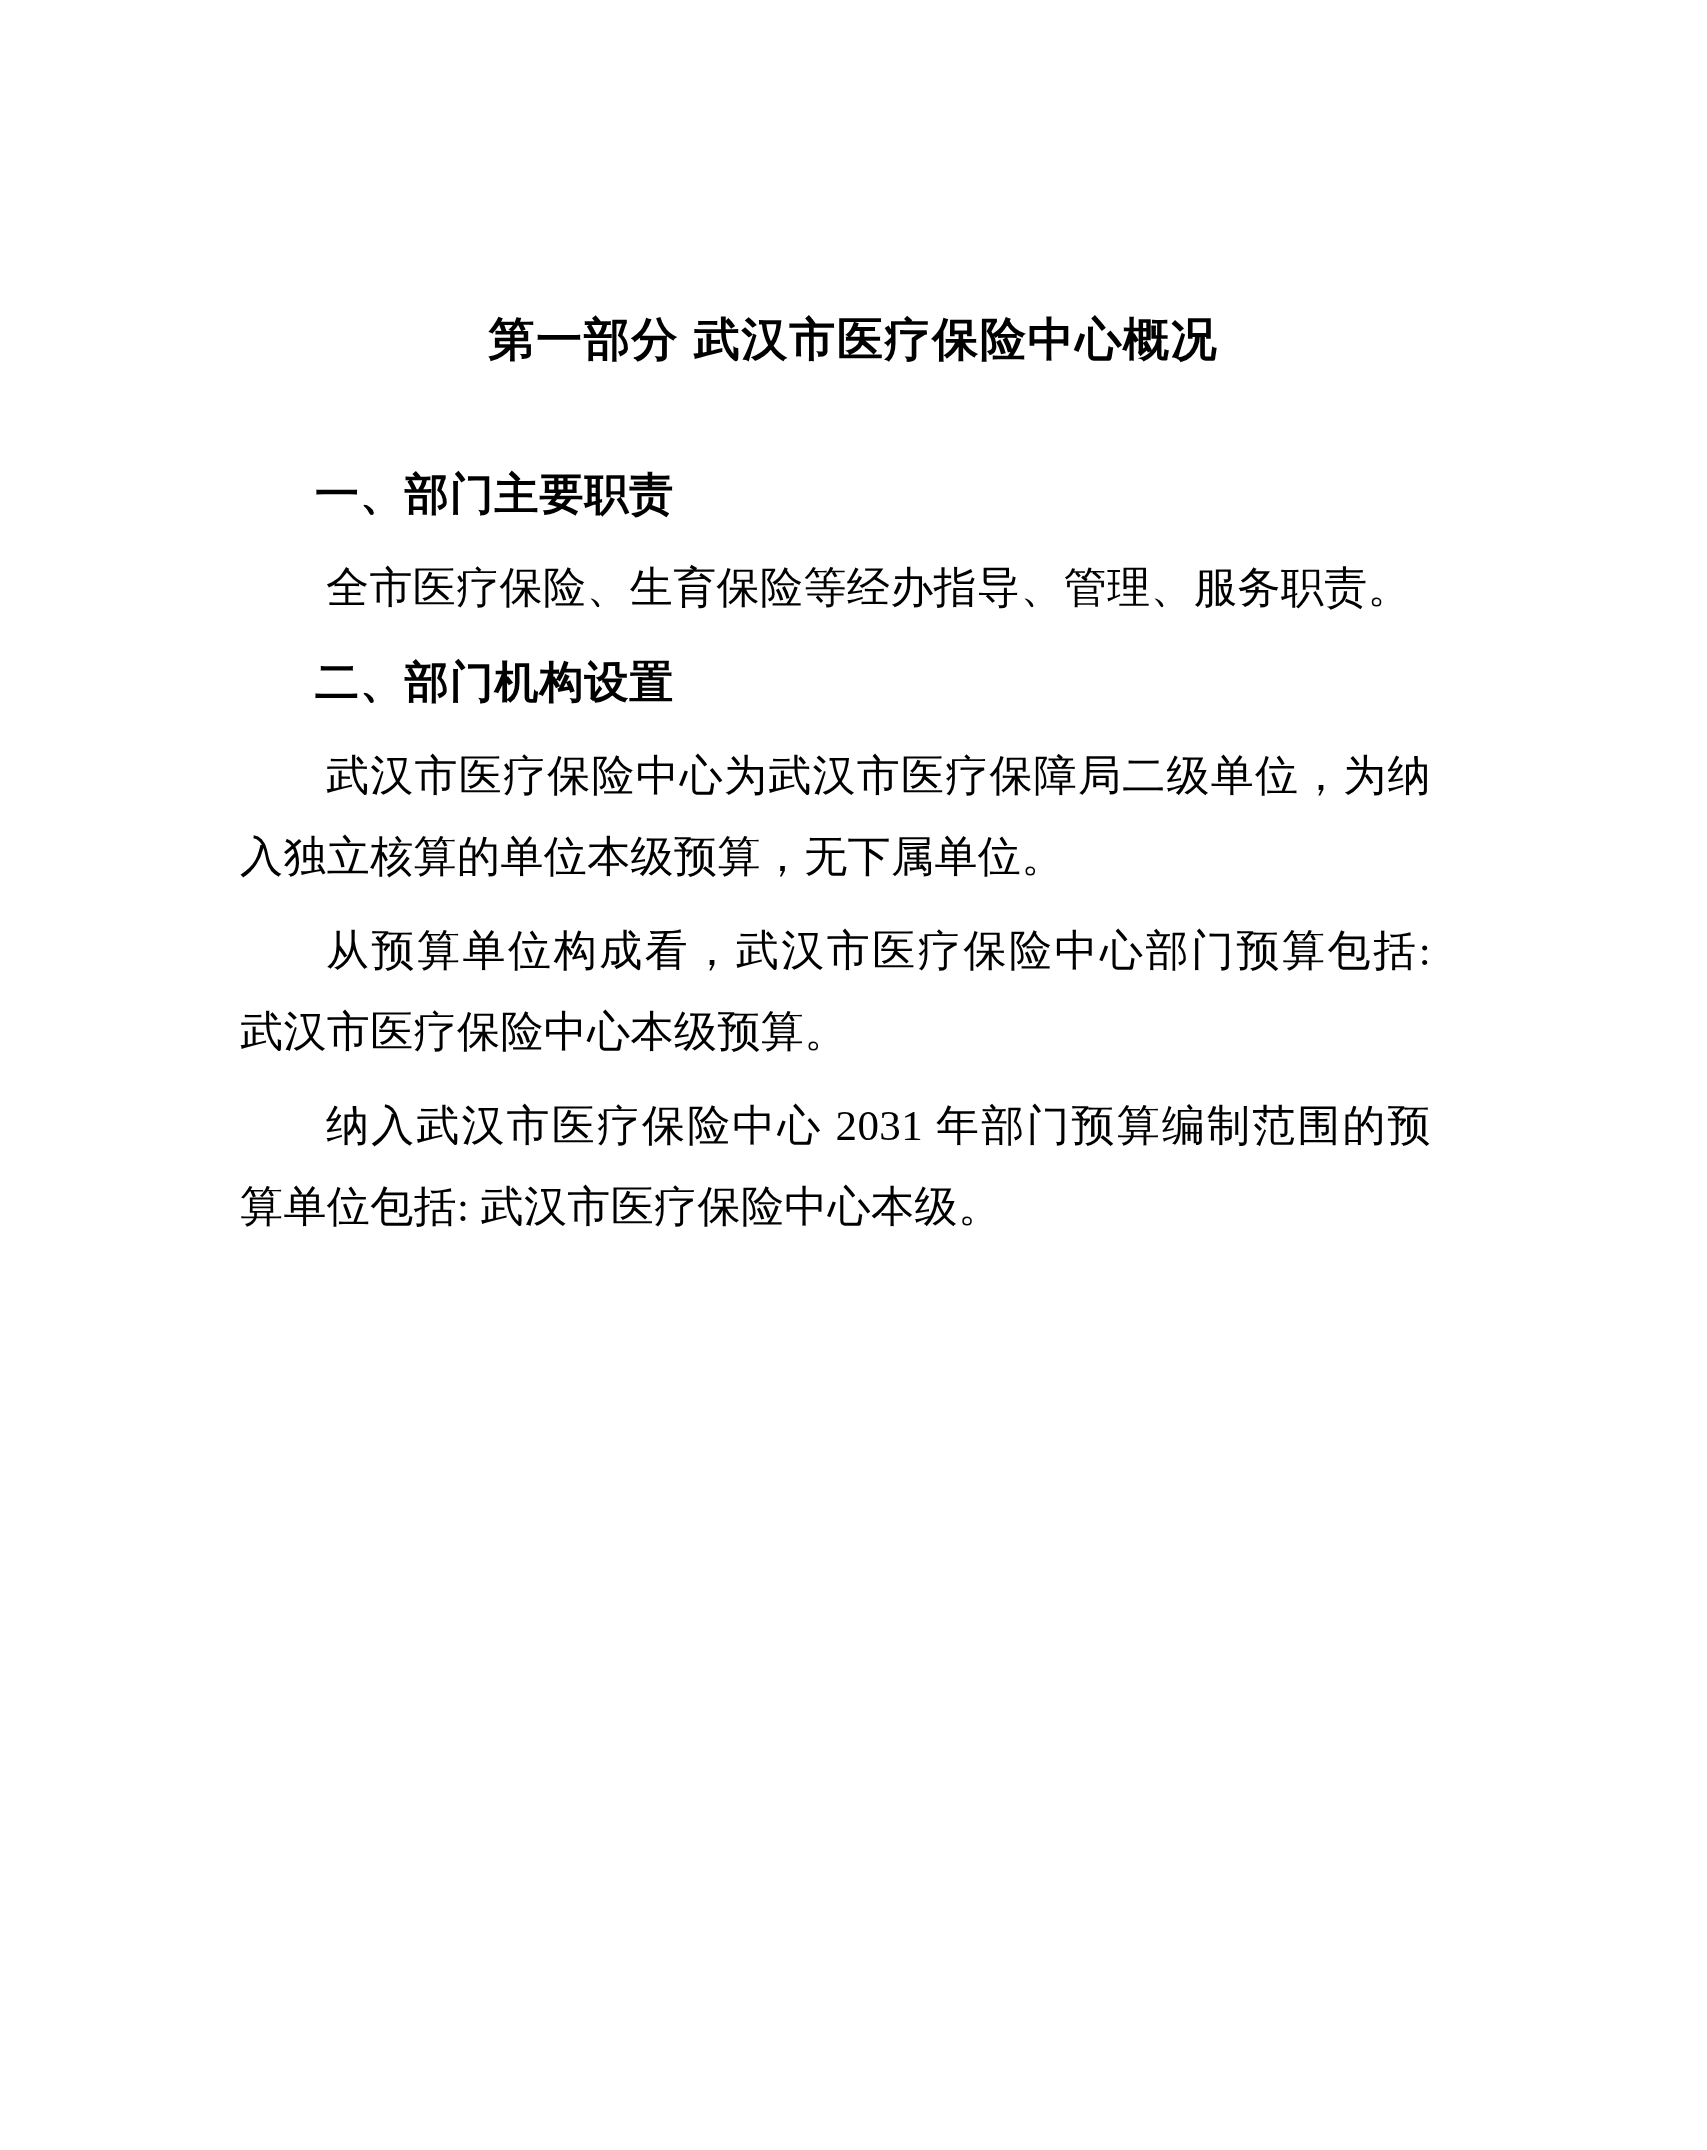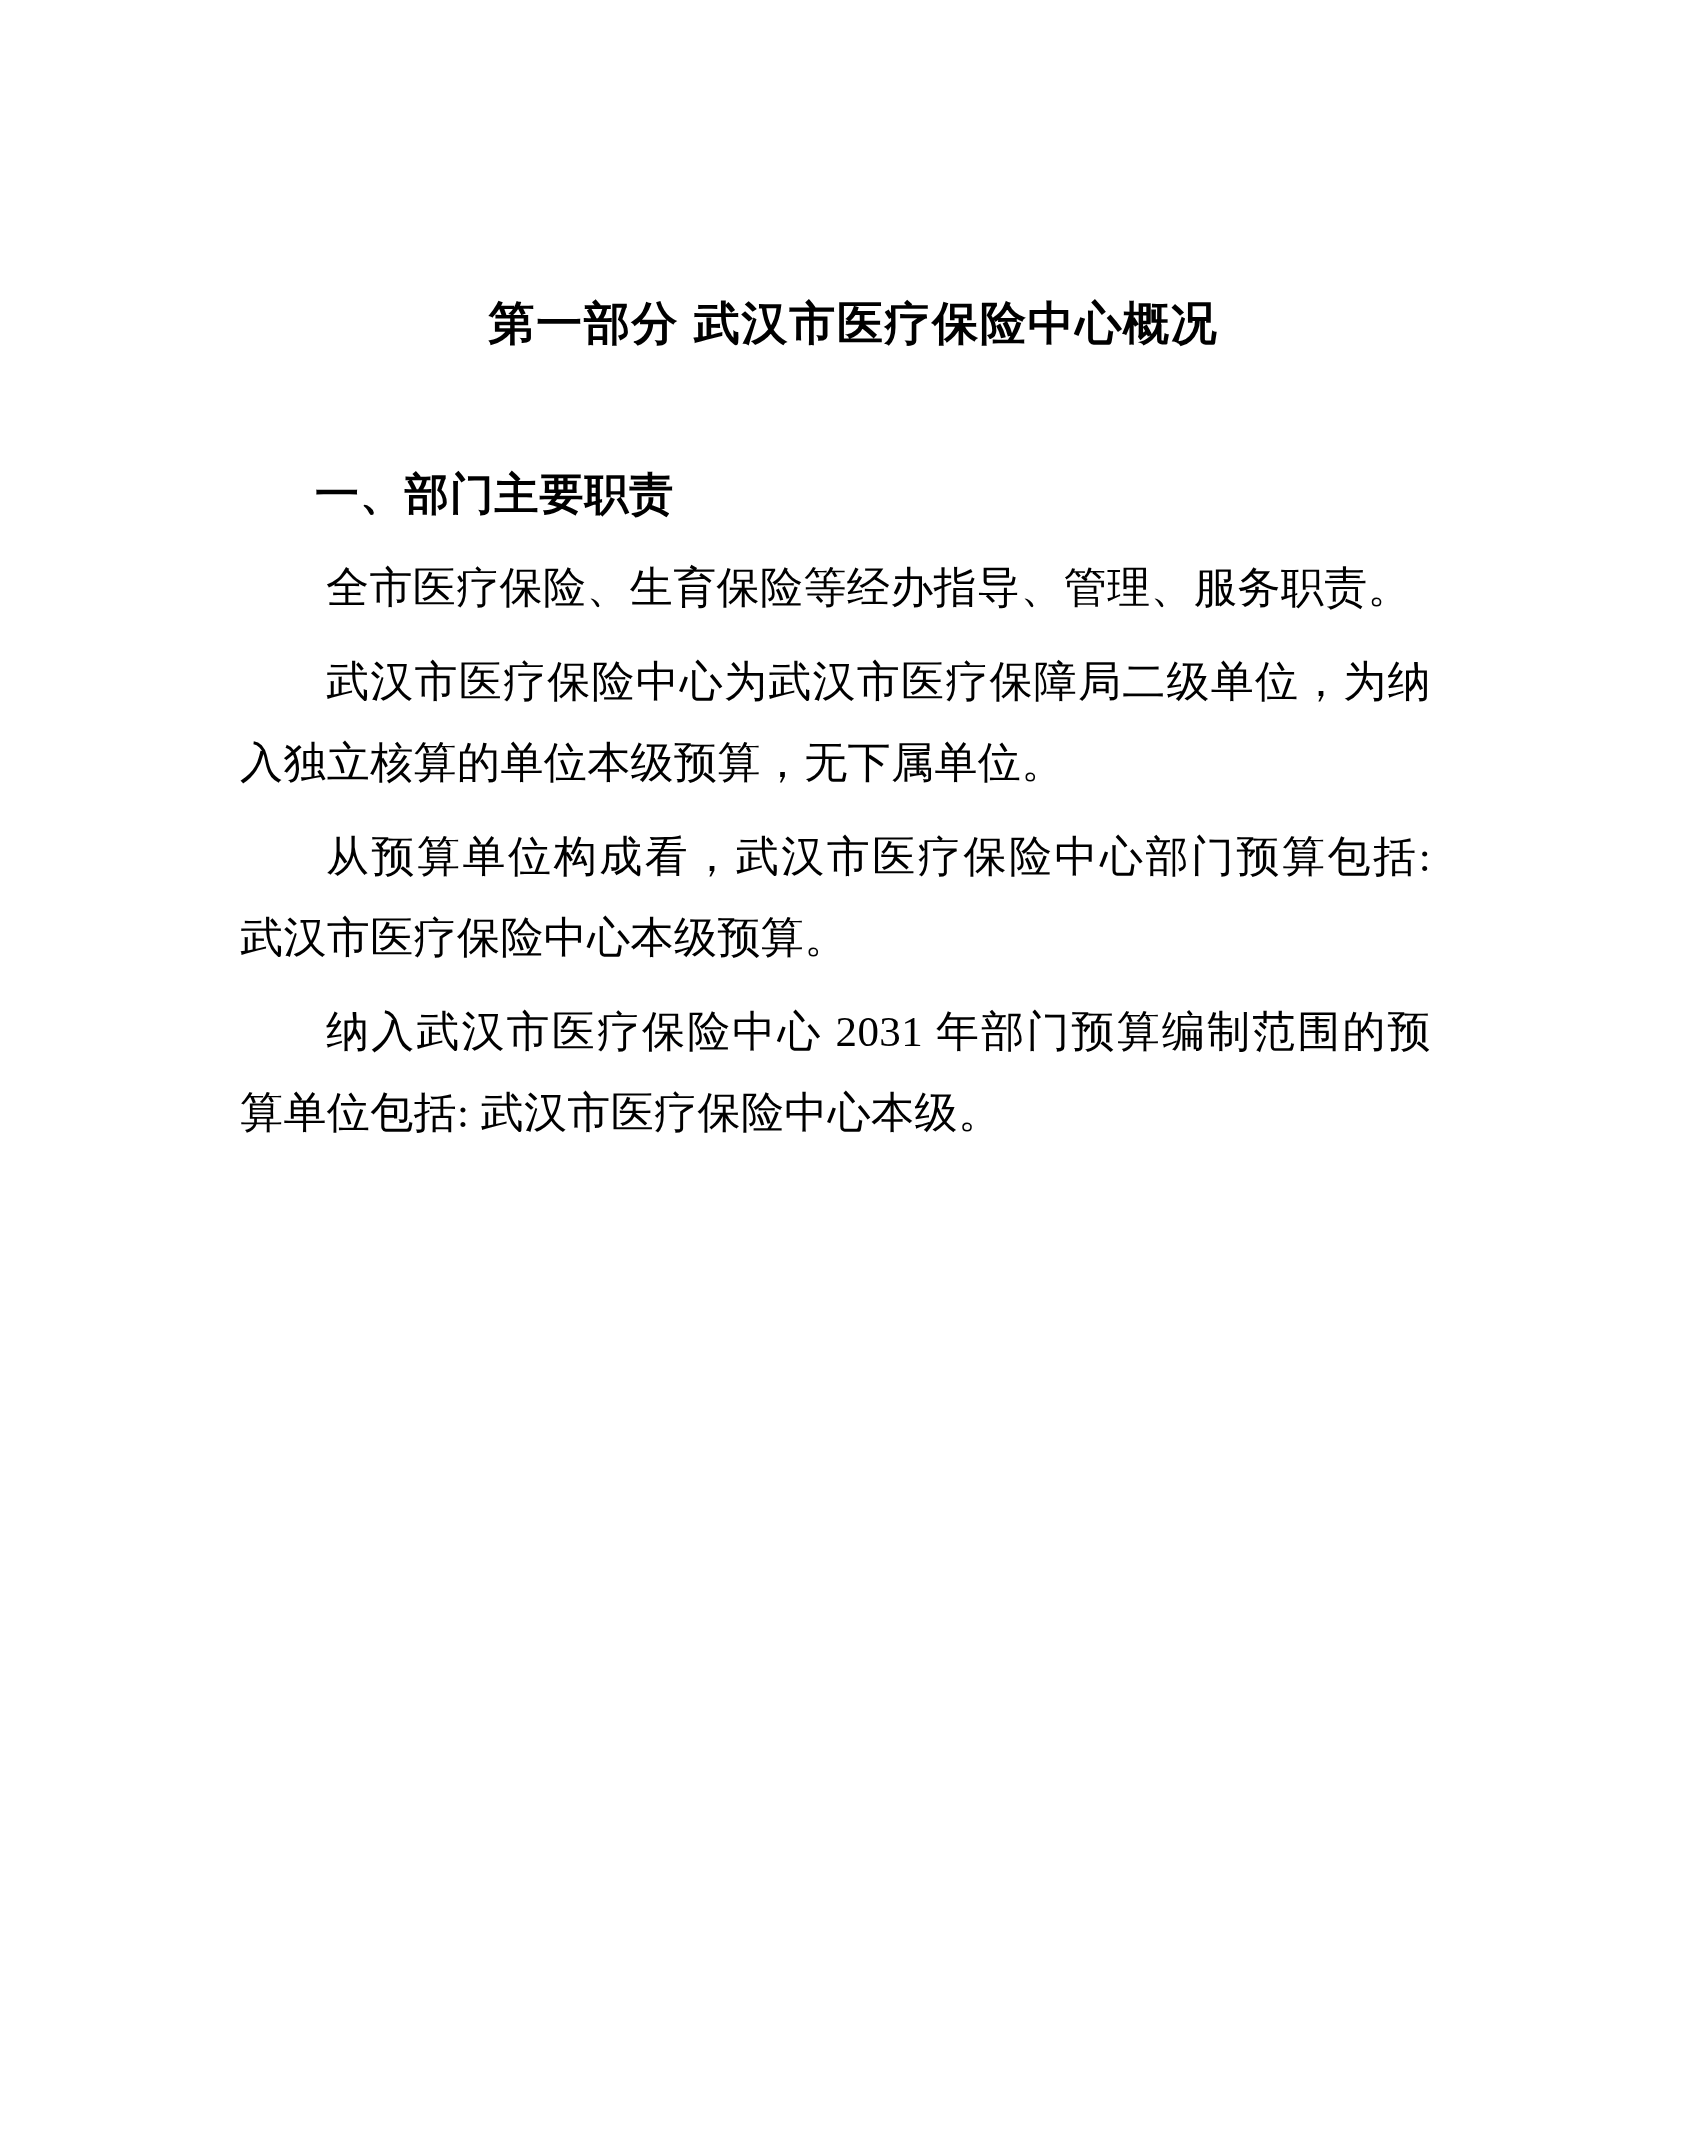--- a/index.html
+++ b/index.html
@@ -13,21 +13,21 @@
     height: 2414px;
     background: #ffffff;
     color: #000000;
     overflow: hidden;
   }
   .doc-title {
     position: absolute;
     top: 296px;
     left: 0;
     right: 0;
-    margin: 0;
+    margin: 16px;
     text-align: center;
     font-family: "Liberation Sans", "DejaVu Sans", sans-serif;
     font-weight: 700;
     font-size: 46px;
     line-height: 1.2;
     letter-spacing: 1.7px;
   }
   .content {
     position: absolute;
     left: 227px;
@@ -64,20 +64,21 @@
 <div class="page">
 
   <h1 class="doc-title">第一部分 武汉市医疗保险中心概况</h1>
 
   <div class="content">
 
     <h2>一、部门主要职责</h2>
 
     <p>全市医疗保险、生育保险等经办指导、管理、服务职责。</p>
 
+    <h2>二、部门机构设置</h2>
 
     <p>武汉市医疗保险中心为武汉市医疗保障局二级单位，为纳入独立核算的单位本级预算，无下属单位。</p>
 
     <p>从预算单位构成看，武汉市医疗保险中心部门预算包括: 武汉市医疗保险中心本级预算。</p>
 
     <p>纳入武汉市医疗保险中心 2031 年部门预算编制范围的预算单位包括: 武汉市医疗保险中心本级。</p>
 
   </div>
 
 </div>

